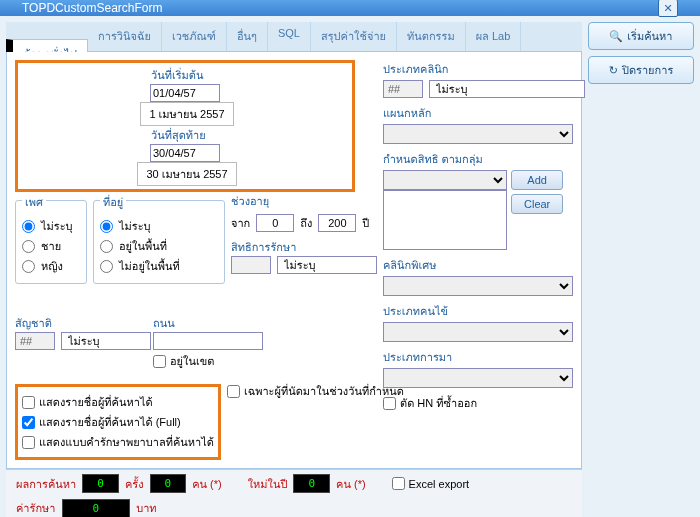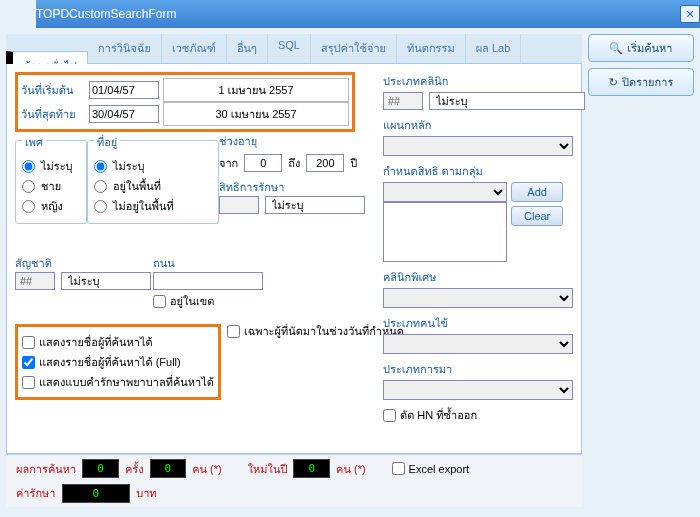--- a/index.html
+++ b/index.html
@@ -1,39 +1,39 @@
 <!DOCTYPE html>
 <html><head>
 <meta charset="utf-8">
 <style>
 * { box-sizing: border-box; margin: 0; padding: 0; font-family: Tahoma, sans-serif; font-size: 11px; }
 body { background: #e8f0f8; width: 700px; height: 517px; overflow: hidden; }
-.titlebar { background: linear-gradient(#5aa3e8, #3b82d4); height: 28px; display: flex; align-items: center; padding: 0 0; color: #fff; justify-content: space-between; margin-left: 36px; }
+.titlebar { background: linear-gradient(#5aa3e8, #3b82d4); height: 16px; display: flex; align-items: center; padding: 0 22px; color: #fff; justify-content: space-between; }
 .titlebar .title { font-size: 12px; }
 .close-btn { width: 20px; height: 18px; background: #e8f0f8; border: 1px solid #2a6bb0; border-radius: 2px; display: flex; align-items: center; justify-content: center; color: #2a6bb0; cursor: pointer; }
 .content { display: flex; padding: 6px; gap: 6px; }
 .left-col { flex: 1; }
 .right-col { width: 106px; display: flex; flex-direction: column; gap: 6px; }
 .action-btn { background: linear-gradient(#f5faff, #d6e8f8); border: 1px solid #7aafd8; border-radius: 4px; height: 28px; display: flex; align-items: center; justify-content: center; gap: 4px; color: #1a4a7a; cursor: pointer; }
 .action-btn .icn { font-size: 11px; }
 .tabs { display: flex; border-bottom: 1px solid #a8c8e8; background: #d8e8f5; }
 .tab { padding: 5px 10px; color: #4a7aac; cursor: pointer; border-right: 1px solid #c0d8ed; }
 .tab.active { background: #fff; color: #2060a0; border-top: 1px solid #a8c8e8; border-left: 7px solid #000000; border-right: 1px solid #a8c8e8; position: relative; top: 17px; font-family: Liberation Serif, serif; }
 .panel { background: #fff; padding: 8px; border: 1px solid #a8c8e8; border-top: none; min-height: 390px; position: relative; }
 .row { display: flex; gap: 6px; margin-bottom: 4px; align-items: center; }
 .date-box { border: 3px solid #e87a1a; padding: 3px; width: 340px; }
-.date-row { display: flex; align-items: center; }
+.date-row { display: flex; align-items: center; flex-direction: column; }
 .date-lbl { width: 68px; color: #2060a0; }
 .date-in { width: 70px; border: 1px solid #88b; padding: 2px; }
 .date-txt { flex: 1; border: 1px solid #bbb; padding: 2px 8px; margin-left: 4px; text-align: center; }
 .group { border: 1px solid #b0c8e0; border-radius: 3px; padding: 14px 6px 6px; position: relative; margin-top: 8px; }
 .group-title { position: absolute; top: -8px; left: 6px; background: #fff; padding: 0 3px; color: #2060a0; }
 .radio-row { display: flex; align-items: center; gap: 4px; margin: 2px 0; }
 .radio-row input { margin-right: 2px; }
-.flex-groups { display: flex; gap: 0; }
+.flex-groups { display: flex; gap: 6px; }
 .grp-gender { width: 72px; }
 .grp-loc { width: 132px; }
 .grp-age { flex: 1; }
 .num-in { width: 38px; text-align: center; border: 1px solid #88b; padding: 2px; }
 .code-in { width: 40px; border: 1px solid #88b; padding: 2px 4px; background: #f0f0f0; color: #666; }
 .txt-in { border: 1px solid #88b; padding: 2px 6px; }
 .lbl { color: #2060a0; display: inline-block; }
 .sm-btn { background: linear-gradient(#f0f5ff, #d0e0f0); border: 1px solid #88a8c8; border-radius: 3px; padding: 3px 12px; cursor: pointer; color: #2060a0; }
 .right-section { position: absolute; right: 8px; top: 8px; width: 190px; }
 .sec-row { margin-bottom: 6px; }

